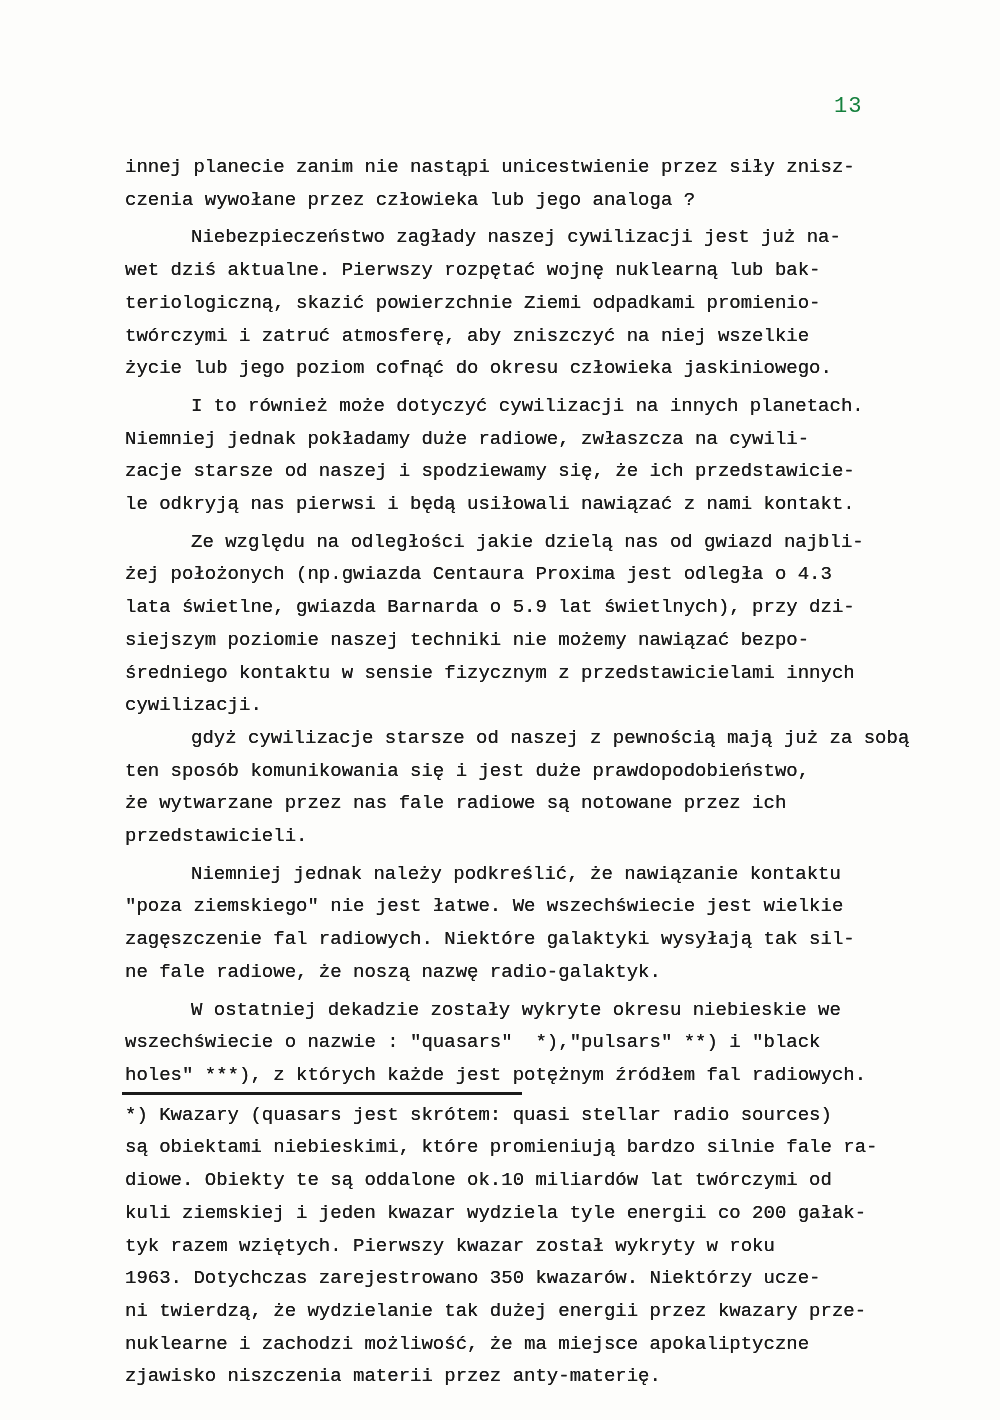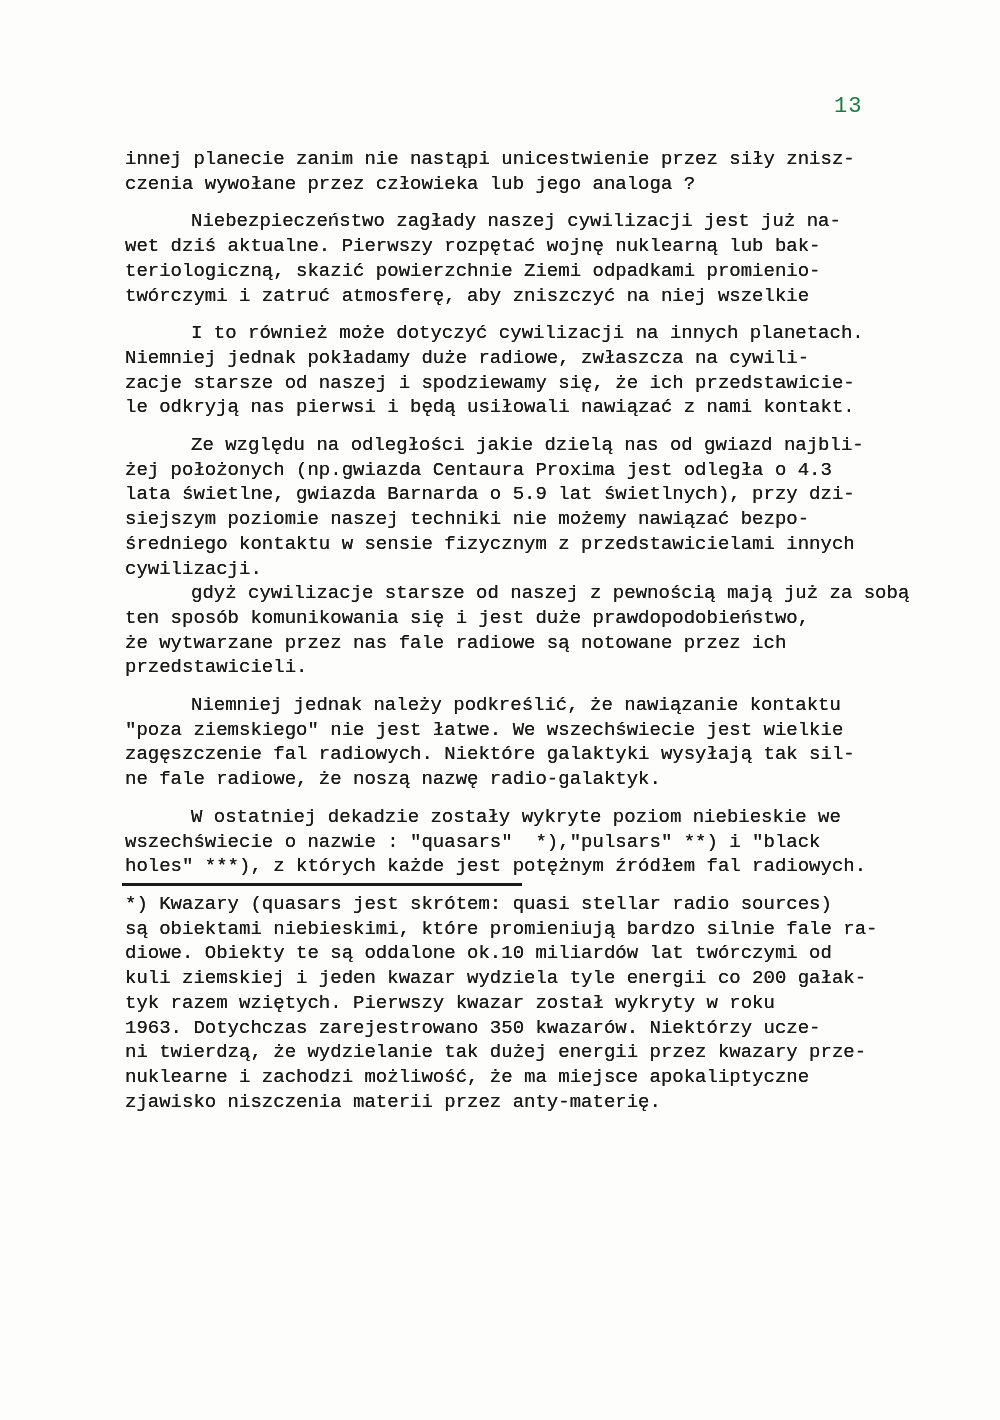--- a/index.html
+++ b/index.html
@@ -25,21 +25,21 @@
     left: 125px;
     top: 147px;
     width: 790px;
     font-size: 19px;
     line-height: 24.7px;
     text-shadow: 0 0 0.5px currentColor;
   }
   .para { margin: 0; padding: 0; }
   .para.gap { margin-top: 13px; }
   .para.indented .line:first-child { padding-left: 66px; }
-  .line { display: block; white-space: pre; }
+  .line { display: block; white-space: pre; margin-top: 8px; }
   .footnote-rule {
     margin-top: 4px;
     margin-left: -3px;
     width: 400px;
     height: 3px;
     background: #1a1a1a;
   }
   .footnote { margin-top: 6px; }
 </style>
 </head>
@@ -54,20 +54,21 @@
     <p class="para">
       <span class="line">innej planecie zanim nie nastąpi unicestwienie przez siły znisz-</span>
       <span class="line">czenia wywołane przez człowieka lub jego analoga ?</span>
     </p>
 
     <p class="para gap indented">
       <span class="line">Niebezpieczeństwo zagłady naszej cywilizacji jest już na-</span>
       <span class="line">wet dziś aktualne. Pierwszy rozpętać wojnę nuklearną lub bak-</span>
       <span class="line">teriologiczną, skazić powierzchnie Ziemi odpadkami promienio-</span>
       <span class="line">twórczymi i zatruć atmosferę, aby zniszczyć na niej wszelkie</span>
+      <span class="line">życie lub jego poziom cofnąć do okresu człowieka jaskiniowego.</span>
     </p>
 
     <p class="para gap indented">
       <span class="line">I to również może dotyczyć cywilizacji na innych planetach.</span>
       <span class="line">Niemniej jednak pokładamy duże radiowe, zwłaszcza na cywili-</span>
       <span class="line">zacje starsze od naszej i spodziewamy się, że ich przedstawicie-</span>
       <span class="line">le odkryją nas pierwsi i będą usiłowali nawiązać z nami kontakt.</span>
     </p>
 
     <p class="para gap indented">
@@ -87,21 +88,21 @@
     </p>
 
     <p class="para gap indented">
       <span class="line">Niemniej jednak należy podkreślić, że nawiązanie kontaktu</span>
       <span class="line">"poza ziemskiego" nie jest łatwe. We wszechświecie jest wielkie</span>
       <span class="line">zagęszczenie fal radiowych. Niektóre galaktyki wysyłają tak sil-</span>
       <span class="line">ne fale radiowe, że noszą nazwę radio-galaktyk.</span>
     </p>
 
     <p class="para gap indented">
-      <span class="line">W ostatniej dekadzie zostały wykryte poziom niebieskie we</span>
+      <span class="line">W ostatniej dekadzie zostały wykryte okresu niebieskie we</span>
       <span class="line">wszechświecie o nazwie : "quasars"  *),"pulsars" **) i "black</span>
       <span class="line">holes" ***), z których każde jest potężnym źródłem fal radiowych.</span>
     </p>
 
     <div class="footnote-rule"></div>
 
     <div class="footnote">
       <span class="line">*) Kwazary (quasars jest skrótem: quasi stellar radio sources)</span>
       <span class="line">są obiektami niebieskimi, które promieniują bardzo silnie fale ra-</span>
       <span class="line">diowe. Obiekty te są oddalone ok.10 miliardów lat twórczymi od</span>

